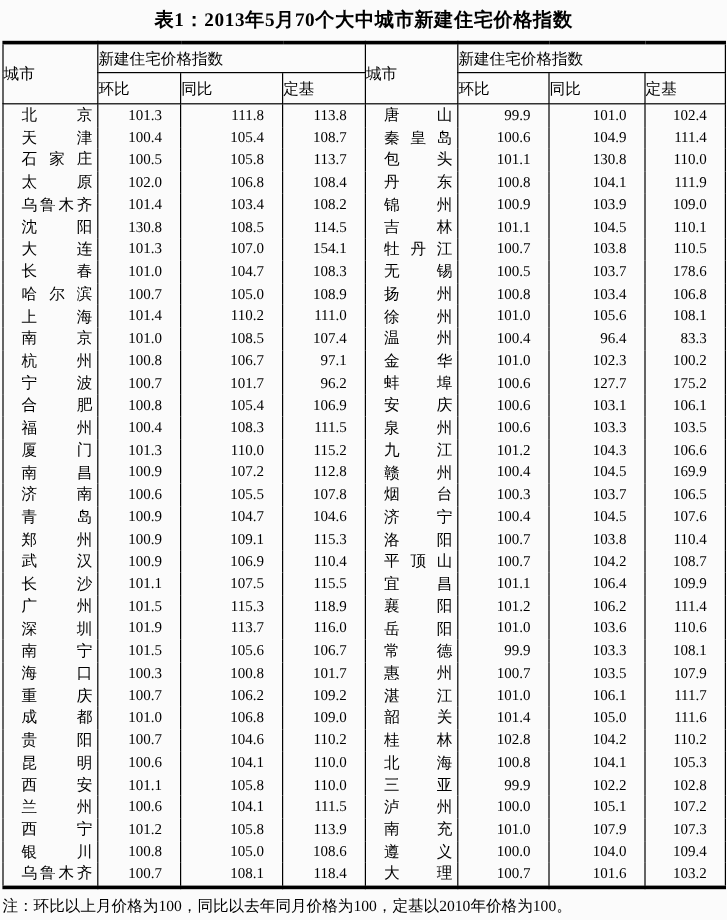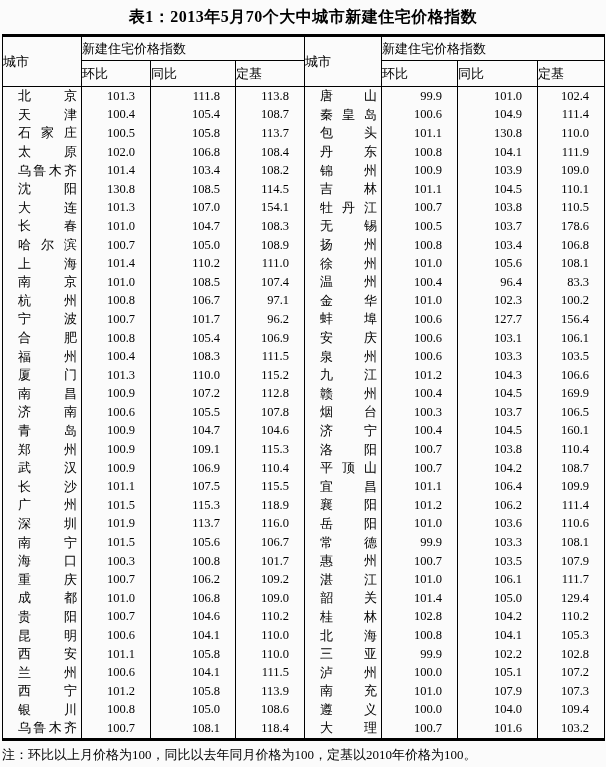--- a/index.html
+++ b/index.html
@@ -223,21 +223,21 @@
           <td class="num">100.2</td>
         </tr>
         <tr>
           <td class="city">宁波</td>
           <td class="num">100.7</td>
           <td class="num">101.7</td>
           <td class="num">96.2</td>
           <td class="city">蚌埠</td>
           <td class="num">100.6</td>
           <td class="num">127.7</td>
-          <td class="num">156.4</td>
+          <td class="num">175.2</td>
         </tr>
         <tr>
           <td class="city">合肥</td>
           <td class="num">100.8</td>
           <td class="num">105.4</td>
           <td class="num">106.9</td>
           <td class="city">安庆</td>
           <td class="num">100.6</td>
           <td class="num">103.1</td>
           <td class="num">106.1</td>
@@ -283,21 +283,21 @@
           <td class="num">106.5</td>
         </tr>
         <tr>
           <td class="city">青岛</td>
           <td class="num">100.9</td>
           <td class="num">104.7</td>
           <td class="num">104.6</td>
           <td class="city">济宁</td>
           <td class="num">100.4</td>
           <td class="num">104.5</td>
-          <td class="num">160.1</td>
+          <td class="num">107.6</td>
         </tr>
         <tr>
           <td class="city">郑州</td>
           <td class="num">100.9</td>
           <td class="num">109.1</td>
           <td class="num">115.3</td>
           <td class="city">洛阳</td>
           <td class="num">100.7</td>
           <td class="num">103.8</td>
           <td class="num">110.4</td>
@@ -373,21 +373,21 @@
           <td class="num">111.7</td>
         </tr>
         <tr>
           <td class="city">成都</td>
           <td class="num">101.0</td>
           <td class="num">106.8</td>
           <td class="num">109.0</td>
           <td class="city">韶关</td>
           <td class="num">101.4</td>
           <td class="num">105.0</td>
-          <td class="num">129.4</td>
+          <td class="num">111.6</td>
         </tr>
         <tr>
           <td class="city">贵阳</td>
           <td class="num">100.7</td>
           <td class="num">104.6</td>
           <td class="num">110.2</td>
           <td class="city">桂林</td>
           <td class="num">102.8</td>
           <td class="num">104.2</td>
           <td class="num">110.2</td>

